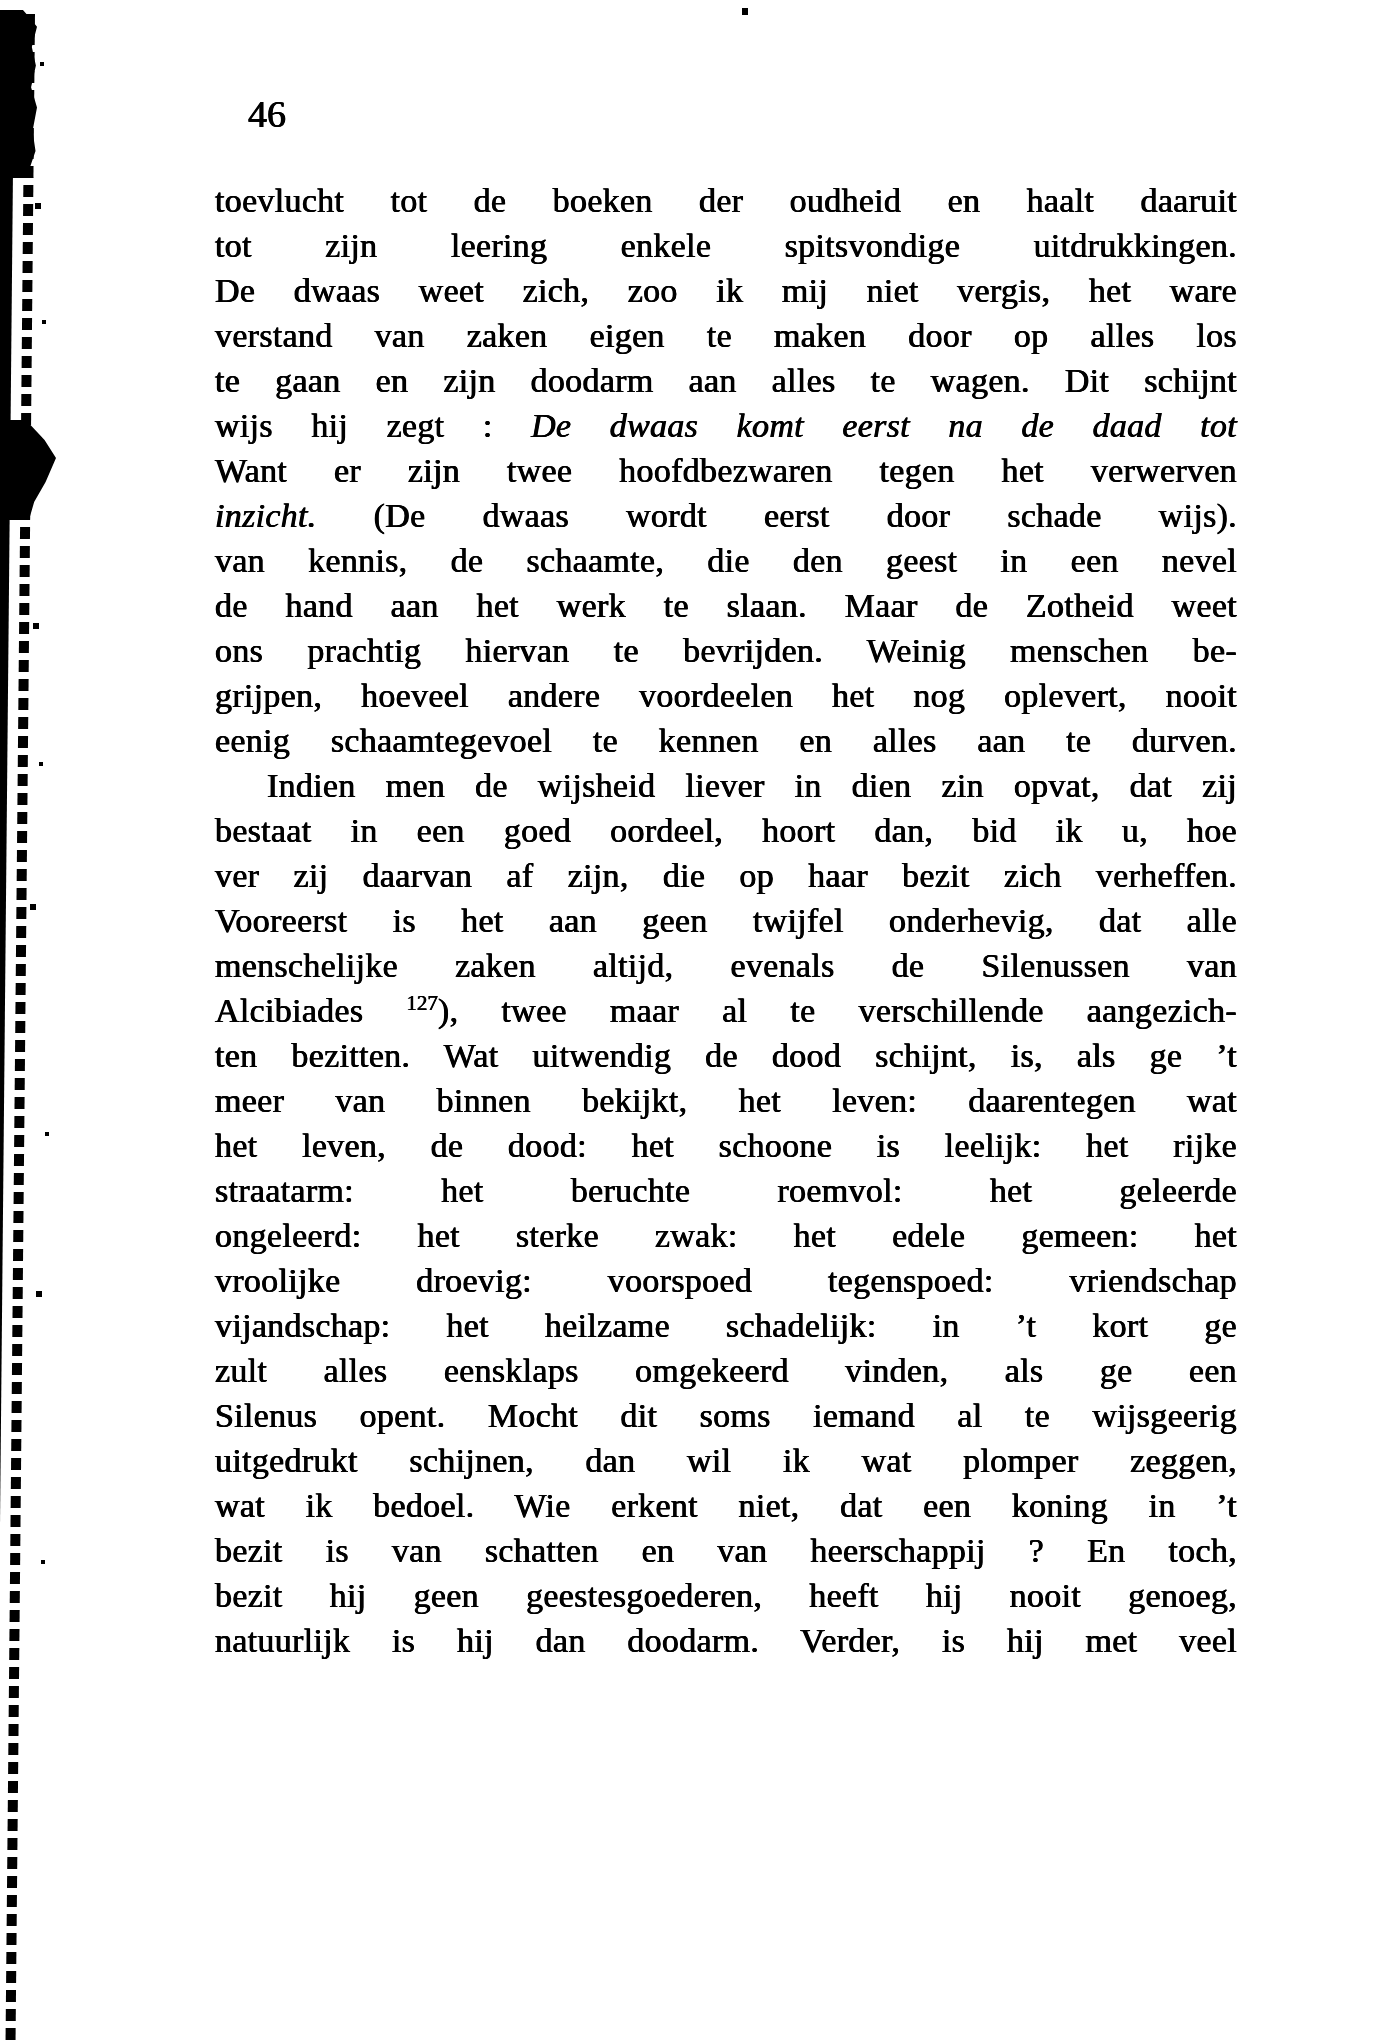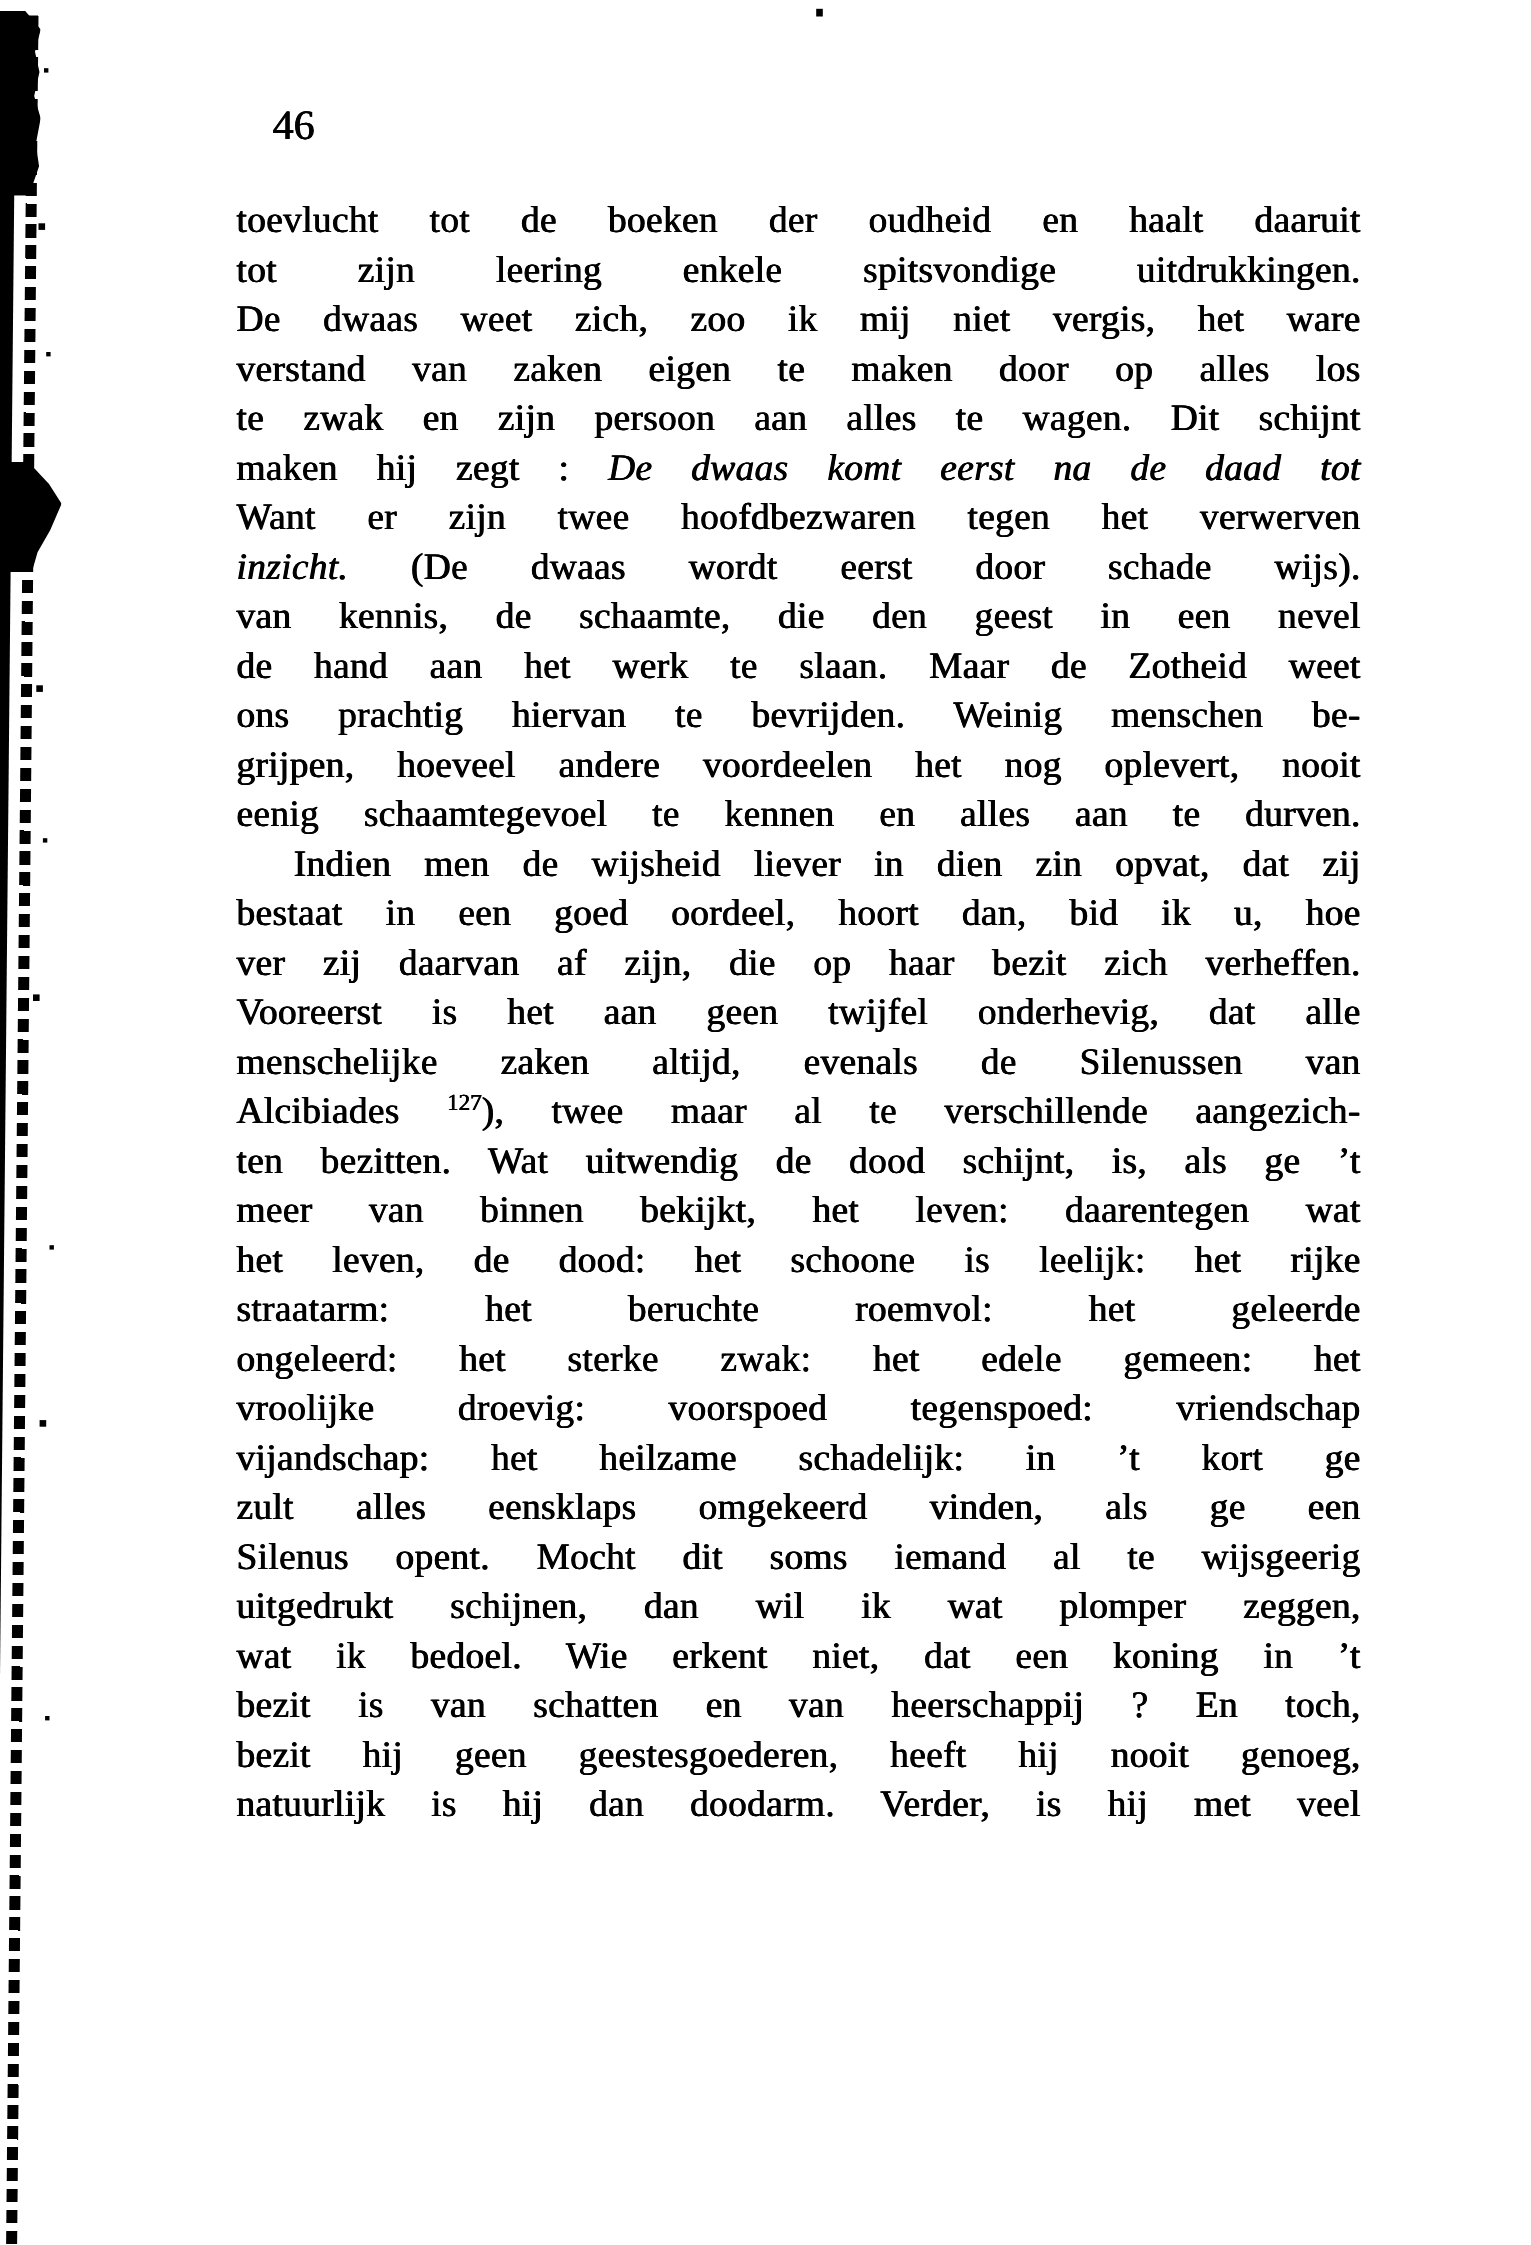--- a/index.html
+++ b/index.html
@@ -87,22 +87,22 @@
   <div class="artifact specks"></div>
   <div class="artifact dot-top"></div>
 
   <div class="page-number">46</div>
 
   <div class="text-block">
       <div class="line"><span>toevlucht tot de boeken der oudheid en haalt daaruit</span></div>
       <div class="line"><span>tot zijn leering enkele spitsvondige uitdrukkingen.</span></div>
       <div class="line"><span>De dwaas weet zich, zoo ik mij niet vergis, het ware</span></div>
       <div class="line"><span>verstand van zaken eigen te maken door op alles los</span></div>
-      <div class="line"><span>te zwak en zijn persoon aan alles te wagen. Dit schijnt</span></div>
-      <div class="line"><span>maken hij zegt : </span><span class="italic">De dwaas komt eerst na de daad tot</span></div>
+      <div class="line"><span>te gaan en zijn doodarm aan alles te wagen. Dit schijnt</span></div>
+      <div class="line"><span>wijs hij zegt : </span><span class="italic">De dwaas komt eerst na de daad tot</span></div>
       <div class="line"><span>Want er zijn twee hoofdbezwaren tegen het verwerven</span></div>
       <div class="line"><span class="italic">inzicht.</span><span> (De dwaas wordt eerst door schade wijs).</span></div>
       <div class="line"><span>van kennis, de schaamte, die den geest in een nevel</span></div>
       <div class="line"><span>de hand aan het werk te slaan. Maar de Zotheid weet</span></div>
       <div class="line"><span>ons prachtig hiervan te bevrijden. Weinig menschen be-</span></div>
       <div class="line"><span>grijpen, hoeveel andere voordeelen het nog oplevert, nooit</span></div>
       <div class="line"><span>eenig schaamtegevoel te kennen en alles aan te durven.</span></div>
       <div class="line indent"><span>Indien men de wijsheid liever in dien zin opvat, dat zij</span></div>
       <div class="line"><span>bestaat in een goed oordeel, hoort dan, bid ik u, hoe</span></div>
       <div class="line"><span>ver zij daarvan af zijn, die op haar bezit zich verheffen.</span></div>

